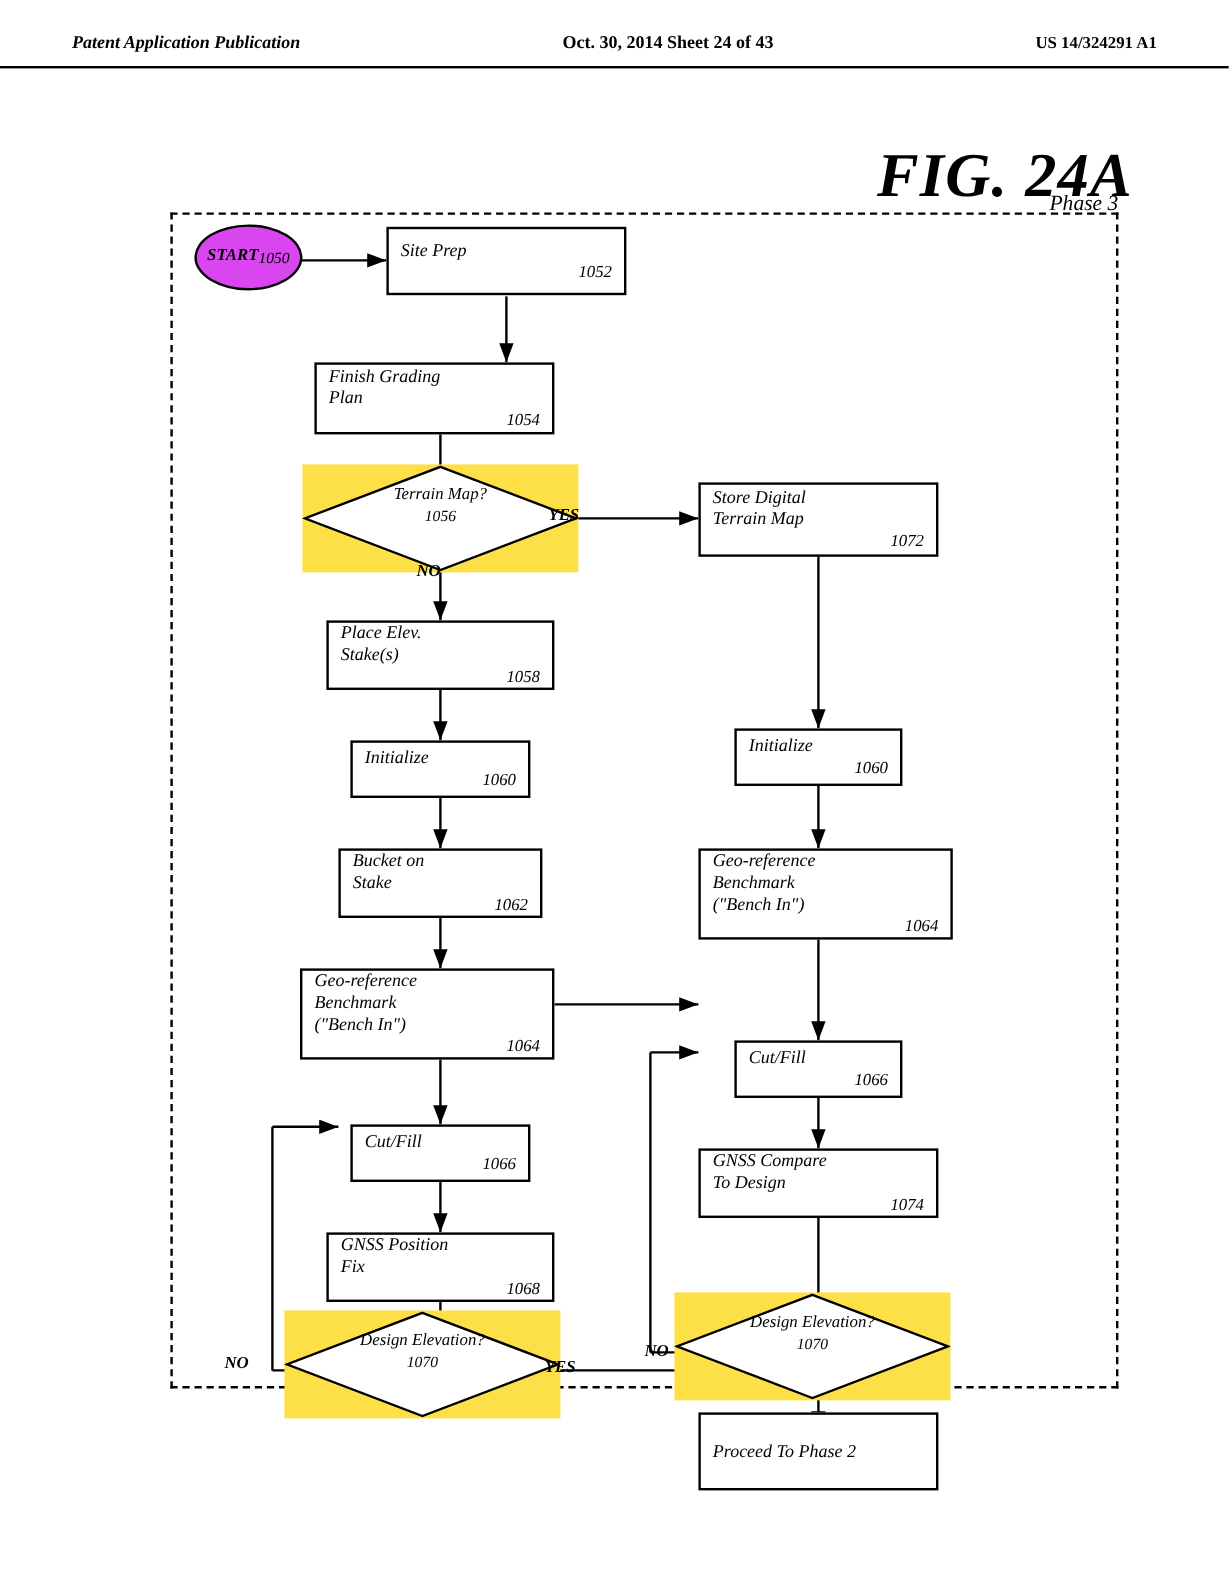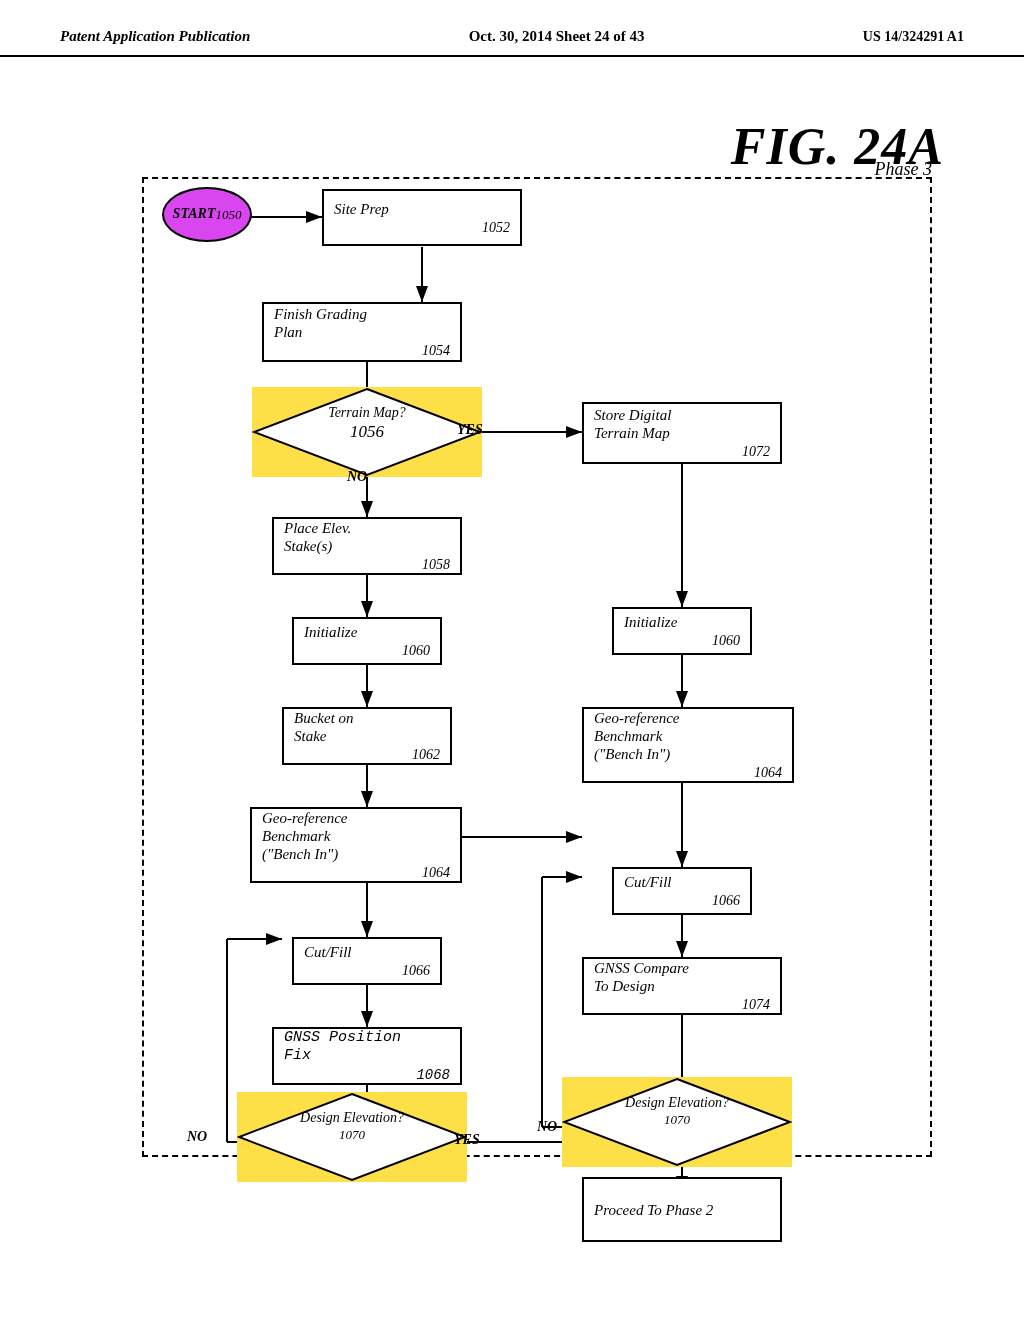--- a/index.html
+++ b/index.html
@@ -243,21 +243,21 @@
       <span class="label">Finish Grading<br>Plan</span>
       <span class="num">1054</span>
     </div>
 
     <div class="fc-diamond" style="left:170px; top:270px; width:230px; height:90px;">
       <svg width="230" height="90" xmlns="http://www.w3.org/2000/svg">
         <polygon points="115,2 228,45 115,88 2,45" fill="white" stroke="black" stroke-width="2"></polygon>
       </svg>
       <div class="label" style="top:18px; left:50px; width:130px; text-align:center; position:absolute;">
         <span>Terrain Map?</span><br>
-        <span style="font-size:17px;">1056</span>
+        <span style="font-size:13px;">1056</span>
       </div>
     </div>
 
     <div class="arrow-label" style="left:375px; top:305px; font-style:italic;">YES</div>
 
     <div class="arrow-label" style="left:265px; top:352px; font-style:italic;">NO</div>
 
     <div class="fc-box" style="left:500px; top:285px; width:200px; height:62px;">
       <span class="label">Store Digital<br>Terrain Map</span>
       <span class="num">1072</span>
@@ -296,21 +296,21 @@
     <div class="fc-box" style="left:210px; top:820px; width:150px; height:48px;">
       <span class="label">Cut/Fill</span>
       <span class="num">1066</span>
     </div>
 
     <div class="fc-box" style="left:530px; top:750px; width:140px; height:48px;">
       <span class="label">Cut/Fill</span>
       <span class="num">1066</span>
     </div>
 
-    <div class="fc-box" style="left:190px; top:910px; width:190px; height:58px;font-family:Liberation Mono, monospace;">
+    <div class="fc-box" style="left:190px; top:910px; width:190px; height:58px;">
       <span class="label">GNSS Position<br>Fix</span>
       <span class="num">1068</span>
     </div>
 
     <div class="fc-box" style="left:500px; top:840px; width:200px; height:58px;">
       <span class="label">GNSS Compare<br>To Design</span>
       <span class="num">1074</span>
     </div>
 
     <div class="fc-diamond" style="left:155px; top:975px; width:230px; height:90px;">

